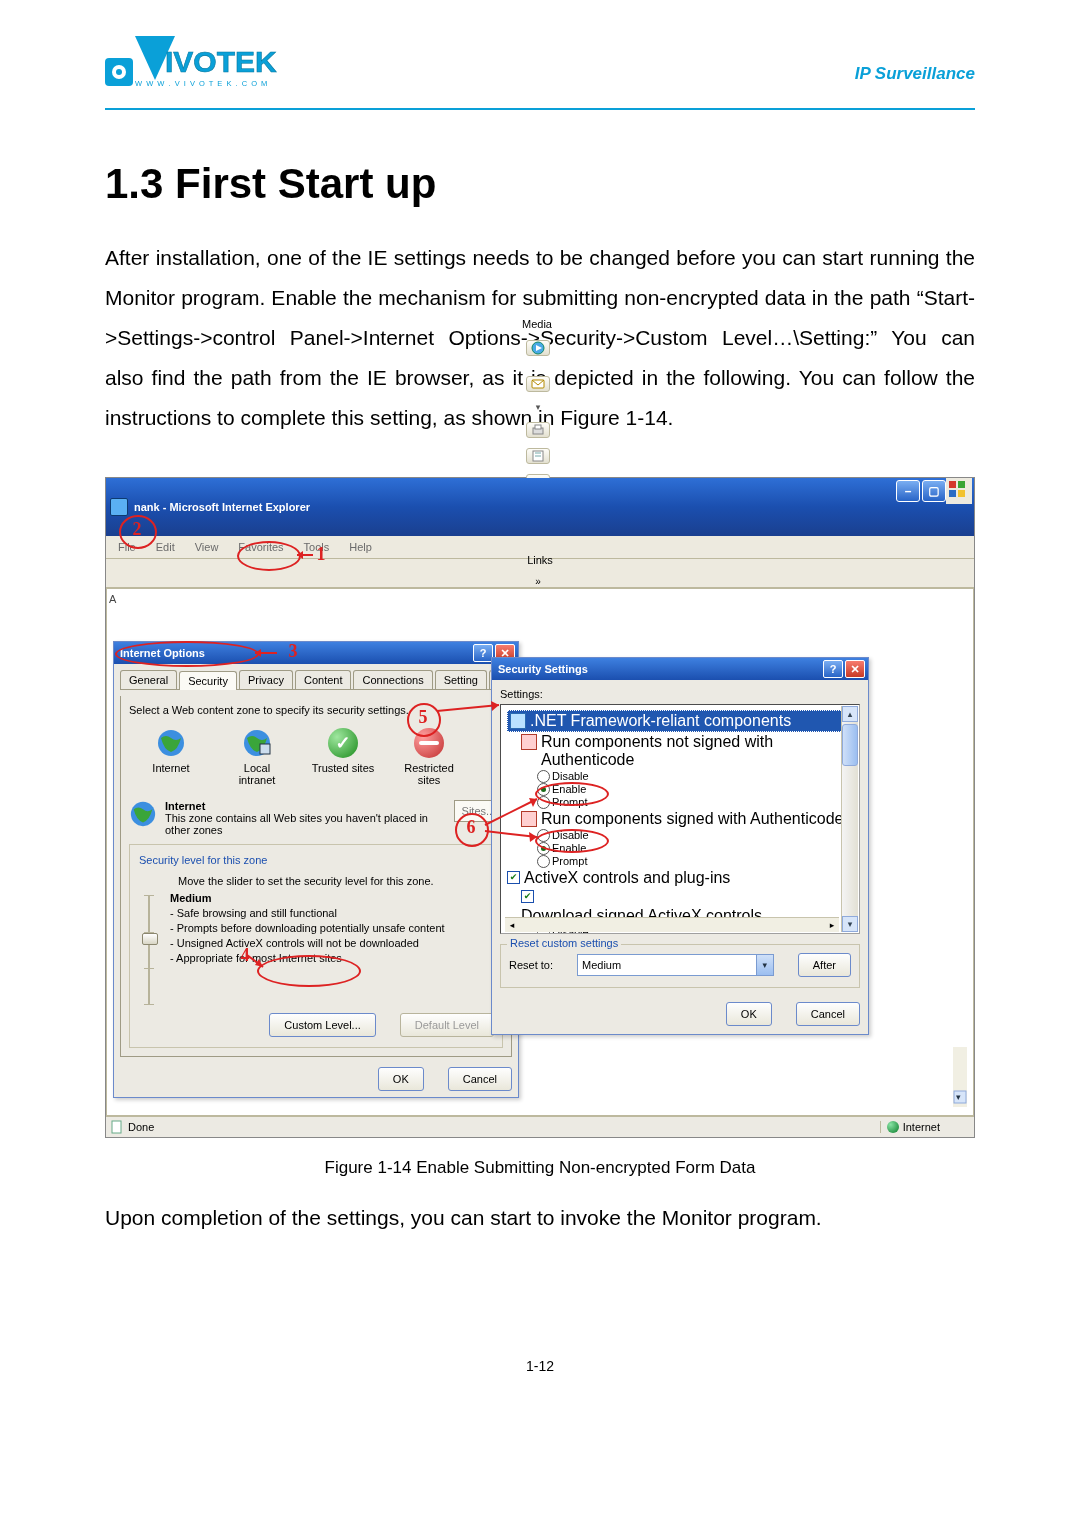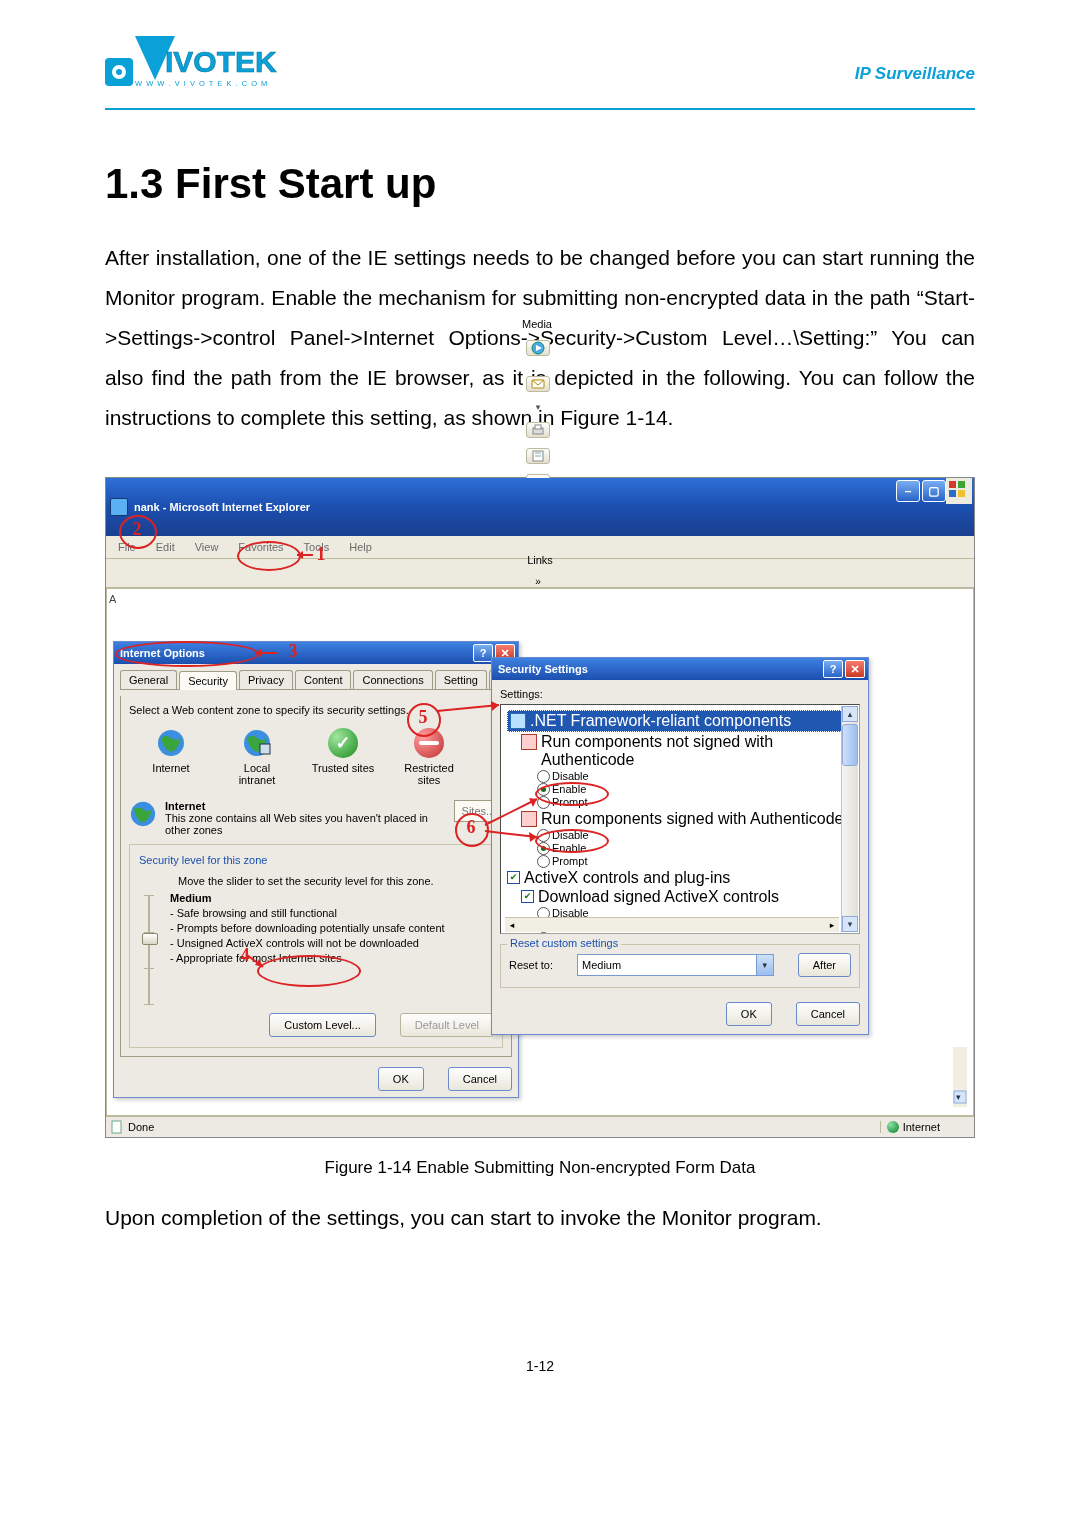--- a/index.html
+++ b/index.html
@@ -545,21 +545,21 @@
                 <span>Enable</span>
               </div>
             <div class="radio-row">
                 <span class="rdot"></span>
                 <span>Prompt</span>
               </div>
             <div class="settings-row header">
               <span class="sr-cbox checked"></span>
               <span>ActiveX controls and plug-ins</span>
             </div>
-            <div class="settings-row header" style="padding-left:14px;">
+            <div class="settings-row header" style="padding-left:14px;flex-direction:column;">
               <span class="sr-cbox checked"></span>
               <span>Download signed ActiveX controls</span>
             </div>
             <div class="radio-row">
                 <span class="rdot"></span>
                 <span>Disable</span>
               </div>
             <div class="radio-row">
                 <span class="rdot"></span>
                 <span>Enable</span>

